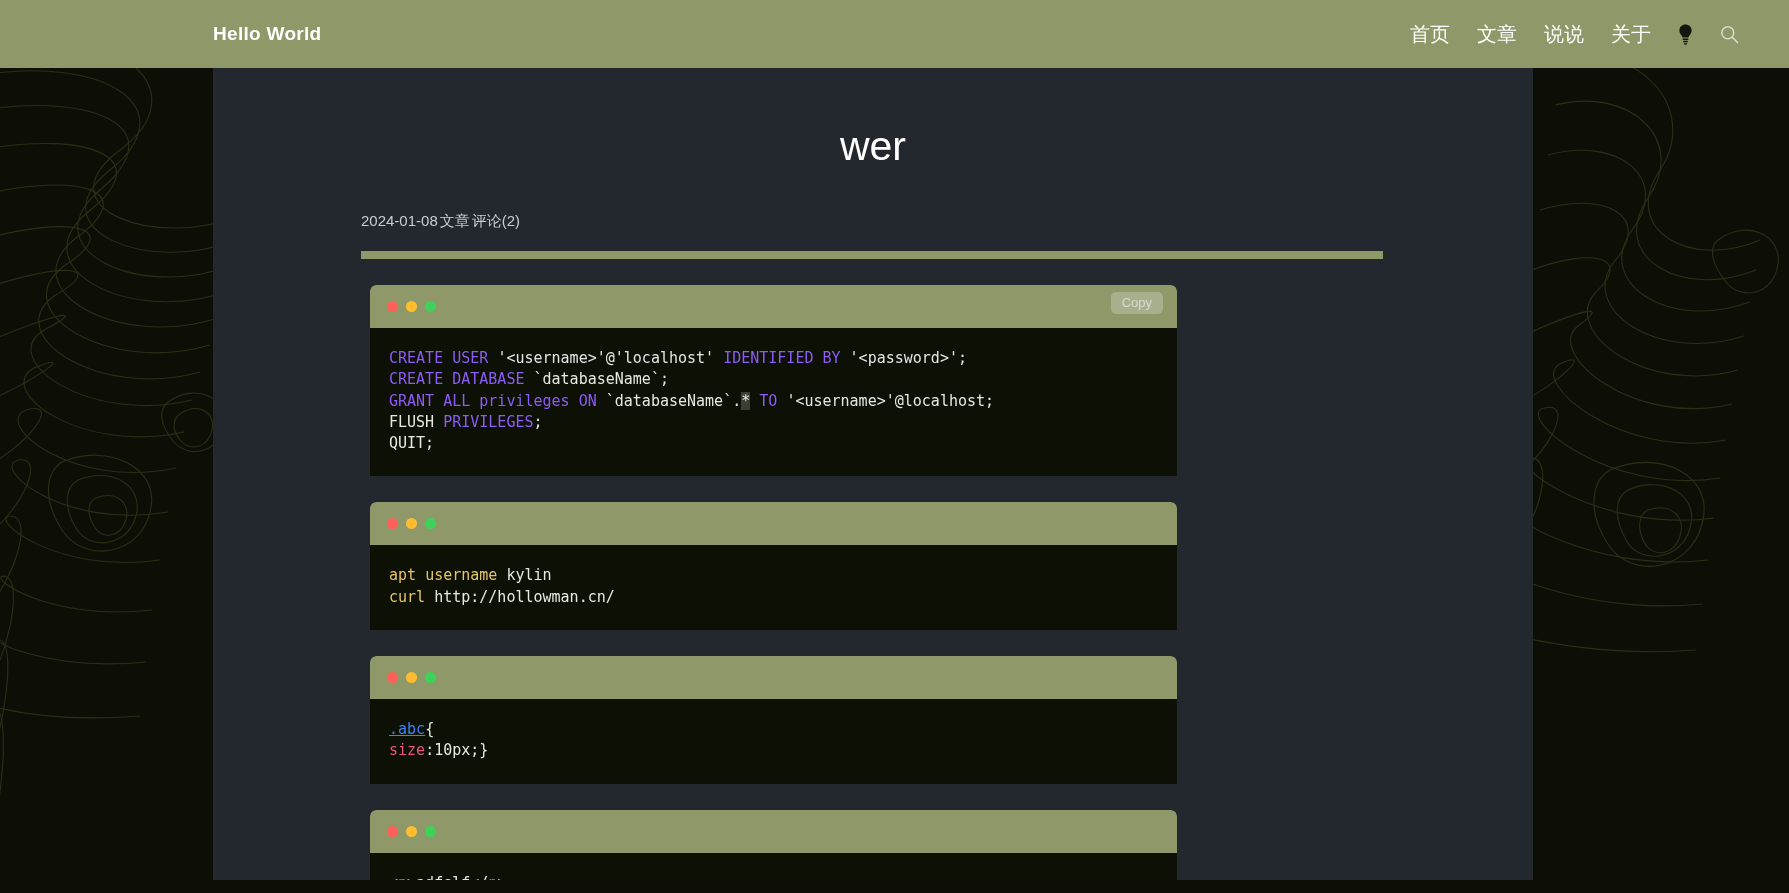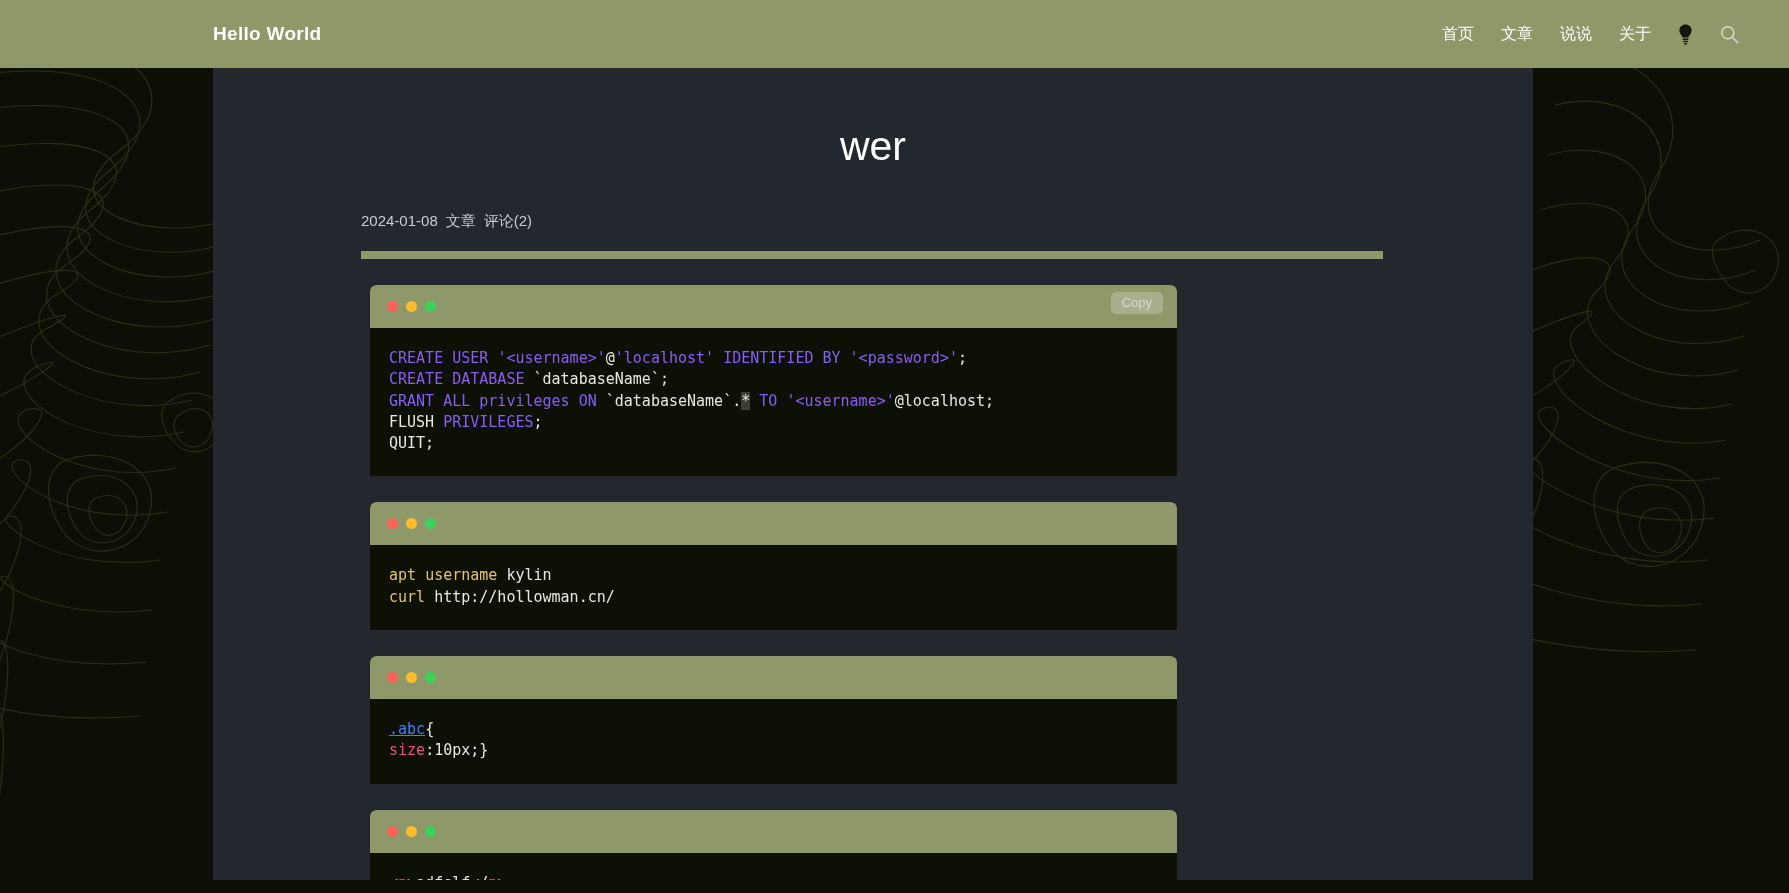--- a/index.html
+++ b/index.html
@@ -46,21 +46,21 @@
   }
   .nav-links {
     margin-left: auto;
     margin-right: 50px;
     display: flex;
     align-items: center;
     gap: 27px;
   }
   .nav-link {
     color: #ffffff;
-    font-size: 16px;
+    font-size: 20px;
     white-space: nowrap;
     cursor: pointer;
   }
   .nav-icon { display: flex; align-items: center; cursor: pointer; }
   .bulb { width: 15px; height: 21px; display: block; }
   .srch { width: 19px; height: 19px; display: block; }
 
   
   #content-panel {
     position: absolute;
@@ -81,21 +81,21 @@
     font-weight: normal;
     line-height: 1;
   }
 
   #post-meta {
     margin-top: 45px;
     margin-left: 148px;
     color: #c9ccd1;
     font-size: 15px;
     display: flex;
-    gap: 8px;
+    gap: 2px;
     white-space: nowrap;
   }
   #post-meta .meta-item { cursor: default; }
   #post-meta .meta-link { cursor: pointer; }
 
   #divider {
     margin-top: 20px;
     margin-left: 148px;
     width: 1022px;
     height: 8px;
@@ -138,21 +138,21 @@
   .code-body {
     background: #0d1004;
     padding: 20px 0 22px 19px;
     font-family: "DejaVu Sans Mono", "Liberation Mono", monospace;
     font-size: 15px;
     line-height: 1.42;
     color: #e8e8e3;
     white-space: pre;
   }
   .tok-key   { color: #8b5cf6; }
-  .tok-str   { color: #8b5cf6; }
+  .tok-str   { color: #e5e5e5; }
   .tok-plain { color: #e8e8e3; }
   .tok-cmd   { color: #e6c567; }
   .tok-sel   { color: #3b82f6; text-decoration: underline; }
   .tok-prop  { color: #e8557f; }
   .tok-tag   { color: #e8557f; }
   .tok-hl    { background: #3b3f31; }
 </style>
 </head>
 <body>
 

